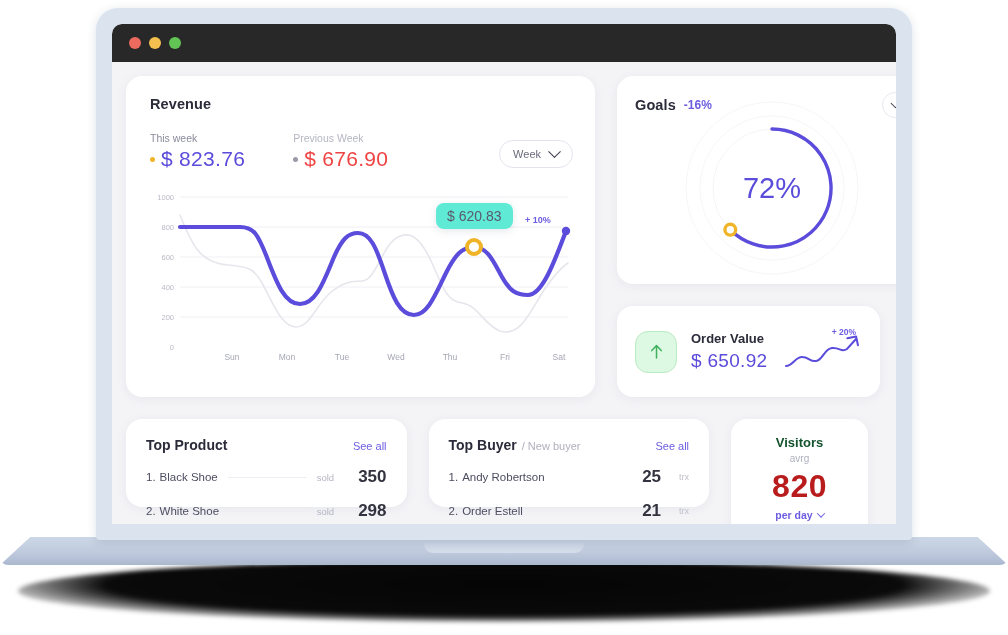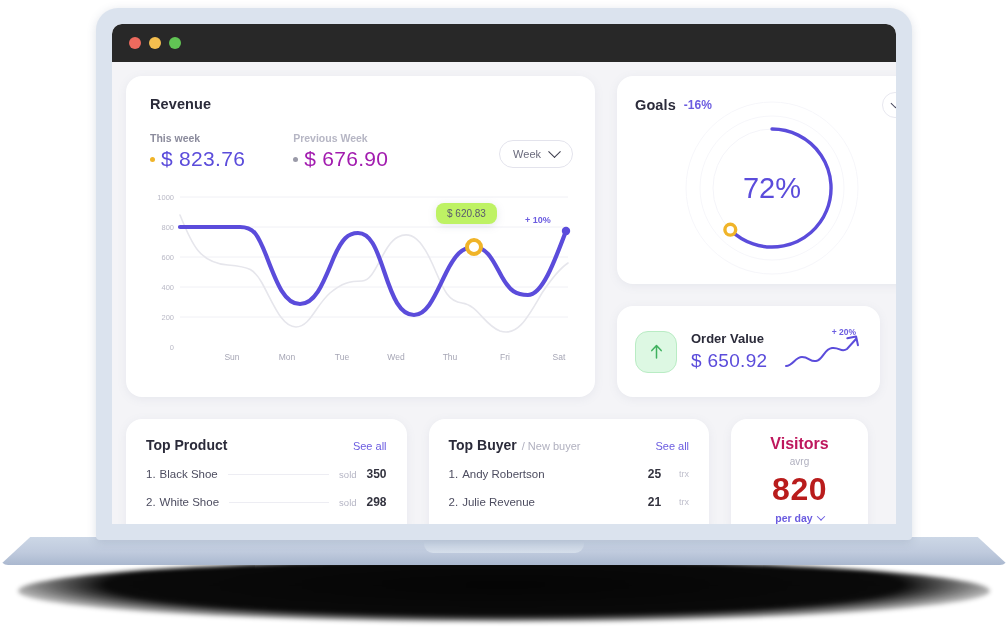--- a/index.html
+++ b/index.html
@@ -65,29 +65,29 @@
   .card {
     background:#fff; border-radius: 16px;
     box-shadow: 0 2px 10px rgba(120,130,160,.10);
   }
 
   
   .revenue { width: 469px; height: 321px; padding: 20px 22px 10px 24px; }
   .card-title { font-size: 14.5px; font-weight: 700; color:#2b2b3a; letter-spacing:.1px; }
   .rev-head { display:flex; align-items:flex-start; margin-top:20px; }
   .rev-block { margin-right: 48px; }
-  .rev-label { font-size: 10.5px; color:#8b8b9c;font-weight:bold; }
+  .rev-label { font-size: 10.5px; color:#8b8b9c; }
   .rev-label.muted { color:#b6b6c4; }
   .rev-val-wrap { display:flex; align-items:center; gap:6px; margin-top:3px; }
   .bullet { width:5px; height:5px; border-radius:50%; flex:none; }
   .bullet.amber { background:#F0B429; }
   .bullet.gray { background:#9a9aa8; }
   .rev-val { font-size: 21px; font-weight: 400; letter-spacing:.3px; }
   .rev-val.primary { color:#5B4CDB; }
-  .rev-val.secondary { color:#a21caf; }
+  .rev-val.secondary { color:#ef4444; }
   .week-btn {
     margin-left:auto; margin-top:8px;
     display:flex; align-items:center; gap:9px;
     border:1px solid #e3e3ec; border-radius: 18px;
     padding: 7px 13px; font-size: 11px; color:#6b6b7d; background:#fff;
     cursor:pointer;
   }
   .chev { width:9px; height:9px; border-right:1.8px solid #3c3c4c; border-bottom:1.8px solid #3c3c4c;
           transform: rotate(45deg) translate(-2px,-2px); }
   .chart-wrap { margin-top: 14px; position: relative; }
@@ -111,44 +111,44 @@
     width:42px; height:42px; border-radius:13px; background:#ddf8e3; border:1px solid #b9ecc4;
     display:flex; align-items:center; justify-content:center; flex:none;
   }
   .order-title { font-size:13px; font-weight:700; color:#2b2b3a; }
   .order-val { font-size:19px; color:#5B4CDB; margin-top:4px; letter-spacing:.3px; }
   .spark { margin-left:auto; position:relative; }
   .spark-label { position:absolute; right:6px; top:-2px; font-size:8.5px; font-weight:700; color:#6b5ce0; }
 
   
   .bottom { margin-top: 22px; }
-  .list-card { width: 300px; height: 120px; padding: 18px 20px 0 20px; }
+  .list-card { width: 300px; height: 88px; padding: 18px 20px 0 20px; }
   .list-head { display:flex; align-items:baseline; }
   .list-title { font-size:14px; font-weight:700; color:#2b2b3a; }
   .list-sub { font-size:11px; color:#b0b0bf; margin-left:5px; }
   .see-all { margin-left:auto; font-size:11px; color:#6b5ce0; cursor:pointer; }
   .li { display:flex; align-items:center; margin-top:14px; font-size:11.5px; color:#4d4d60; }
   .li-name { white-space:nowrap; }
   .li-line { flex:1; height:1px; background:#ededf3; margin:0 10px; }
-  .li-unit { font-size:9.5px; color:#b5b5c4; margin-right:4px; }
-  .li-val { font-size:12px; font-weight:700; color:#33333f; min-width:26px; text-align:right; }
+  .li-unit { font-size:9.5px; color:#b5b5c4; margin-right:24px; }
+  .li-val { font-size:17px; font-weight:700; color:#33333f; min-width:26px; text-align:right; }
   .li-unit-after { font-size:9px; color:#c0c0cd; margin-left:18px; }
 
   .visitors { width: 148px; height: 120px; padding-top:16px; text-align:center; }
-  .vis-title { font-size:16px; font-weight:700; color:#be185d; }
+  .vis-title { font-size:13px; font-weight:700; color:#14532d; }
   .vis-sub { font-size:10px; color:#b0b0bf; margin-top:3px; }
   .vis-val { font-size:32px; font-weight:700; color:#b91c1c; margin-top:4px; letter-spacing:.5px; }
   .vis-per { font-size:10.5px; font-weight:700; color:#6b5ce0; margin-top:4px;
              display:flex; align-items:center; justify-content:center; gap:5px; cursor:pointer; }
   .chev-tiny { width:6px; height:6px; border-right:1.5px solid #6b5ce0; border-bottom:1.5px solid #6b5ce0;
                transform: rotate(45deg) translate(-1px,-1px); }
 
   .tooltip {
-    position:absolute; background:#bef264; border-radius:8px; padding:5px 11px;
-    font-size:10px; color:#5a5a6e; box-shadow:0 2px 8px rgba(110,120,150,.18);
+    position:absolute; background:#5eead4; border-radius:8px; padding:5px 11px;
+    font-size:14px; color:#5a5a6e; box-shadow:0 2px 8px rgba(110,120,150,.18);
   }
   .pct-label { position:absolute; font-size:9px; font-weight:700; color:#6b5ce0; }
   .axis-txt { font-size:7.5px; fill:#b9b9c6; font-family:"Liberation Sans", sans-serif; }
   .xaxis-txt { font-size:8.5px; fill:#a6a6b5; font-family:"Liberation Sans", sans-serif; }
 </style>
 </head>
 <body>
 
 <div id="stage">
 
@@ -317,21 +317,21 @@
             </div>
             <div class="li">
               <span class="li-name">1.</span>
               <span class="li-name" style="margin-left:4px">Andy Robertson</span>
               <span class="li-line" style="background:transparent"></span>
               <span class="li-val">25</span>
               <span class="li-unit-after">trx</span>
             </div>
             <div class="li">
               <span class="li-name">2.</span>
-              <span class="li-name" style="margin-left:4px">Julie Revenue</span>
+              <span class="li-name" style="margin-left:4px">Order Estell</span>
               <span class="li-line" style="background:transparent"></span>
               <span class="li-val">21</span>
               <span class="li-unit-after">trx</span>
             </div>
             <div class="li">
 
               <span class="li-val">16</span>
 
             </div>
           </div>

